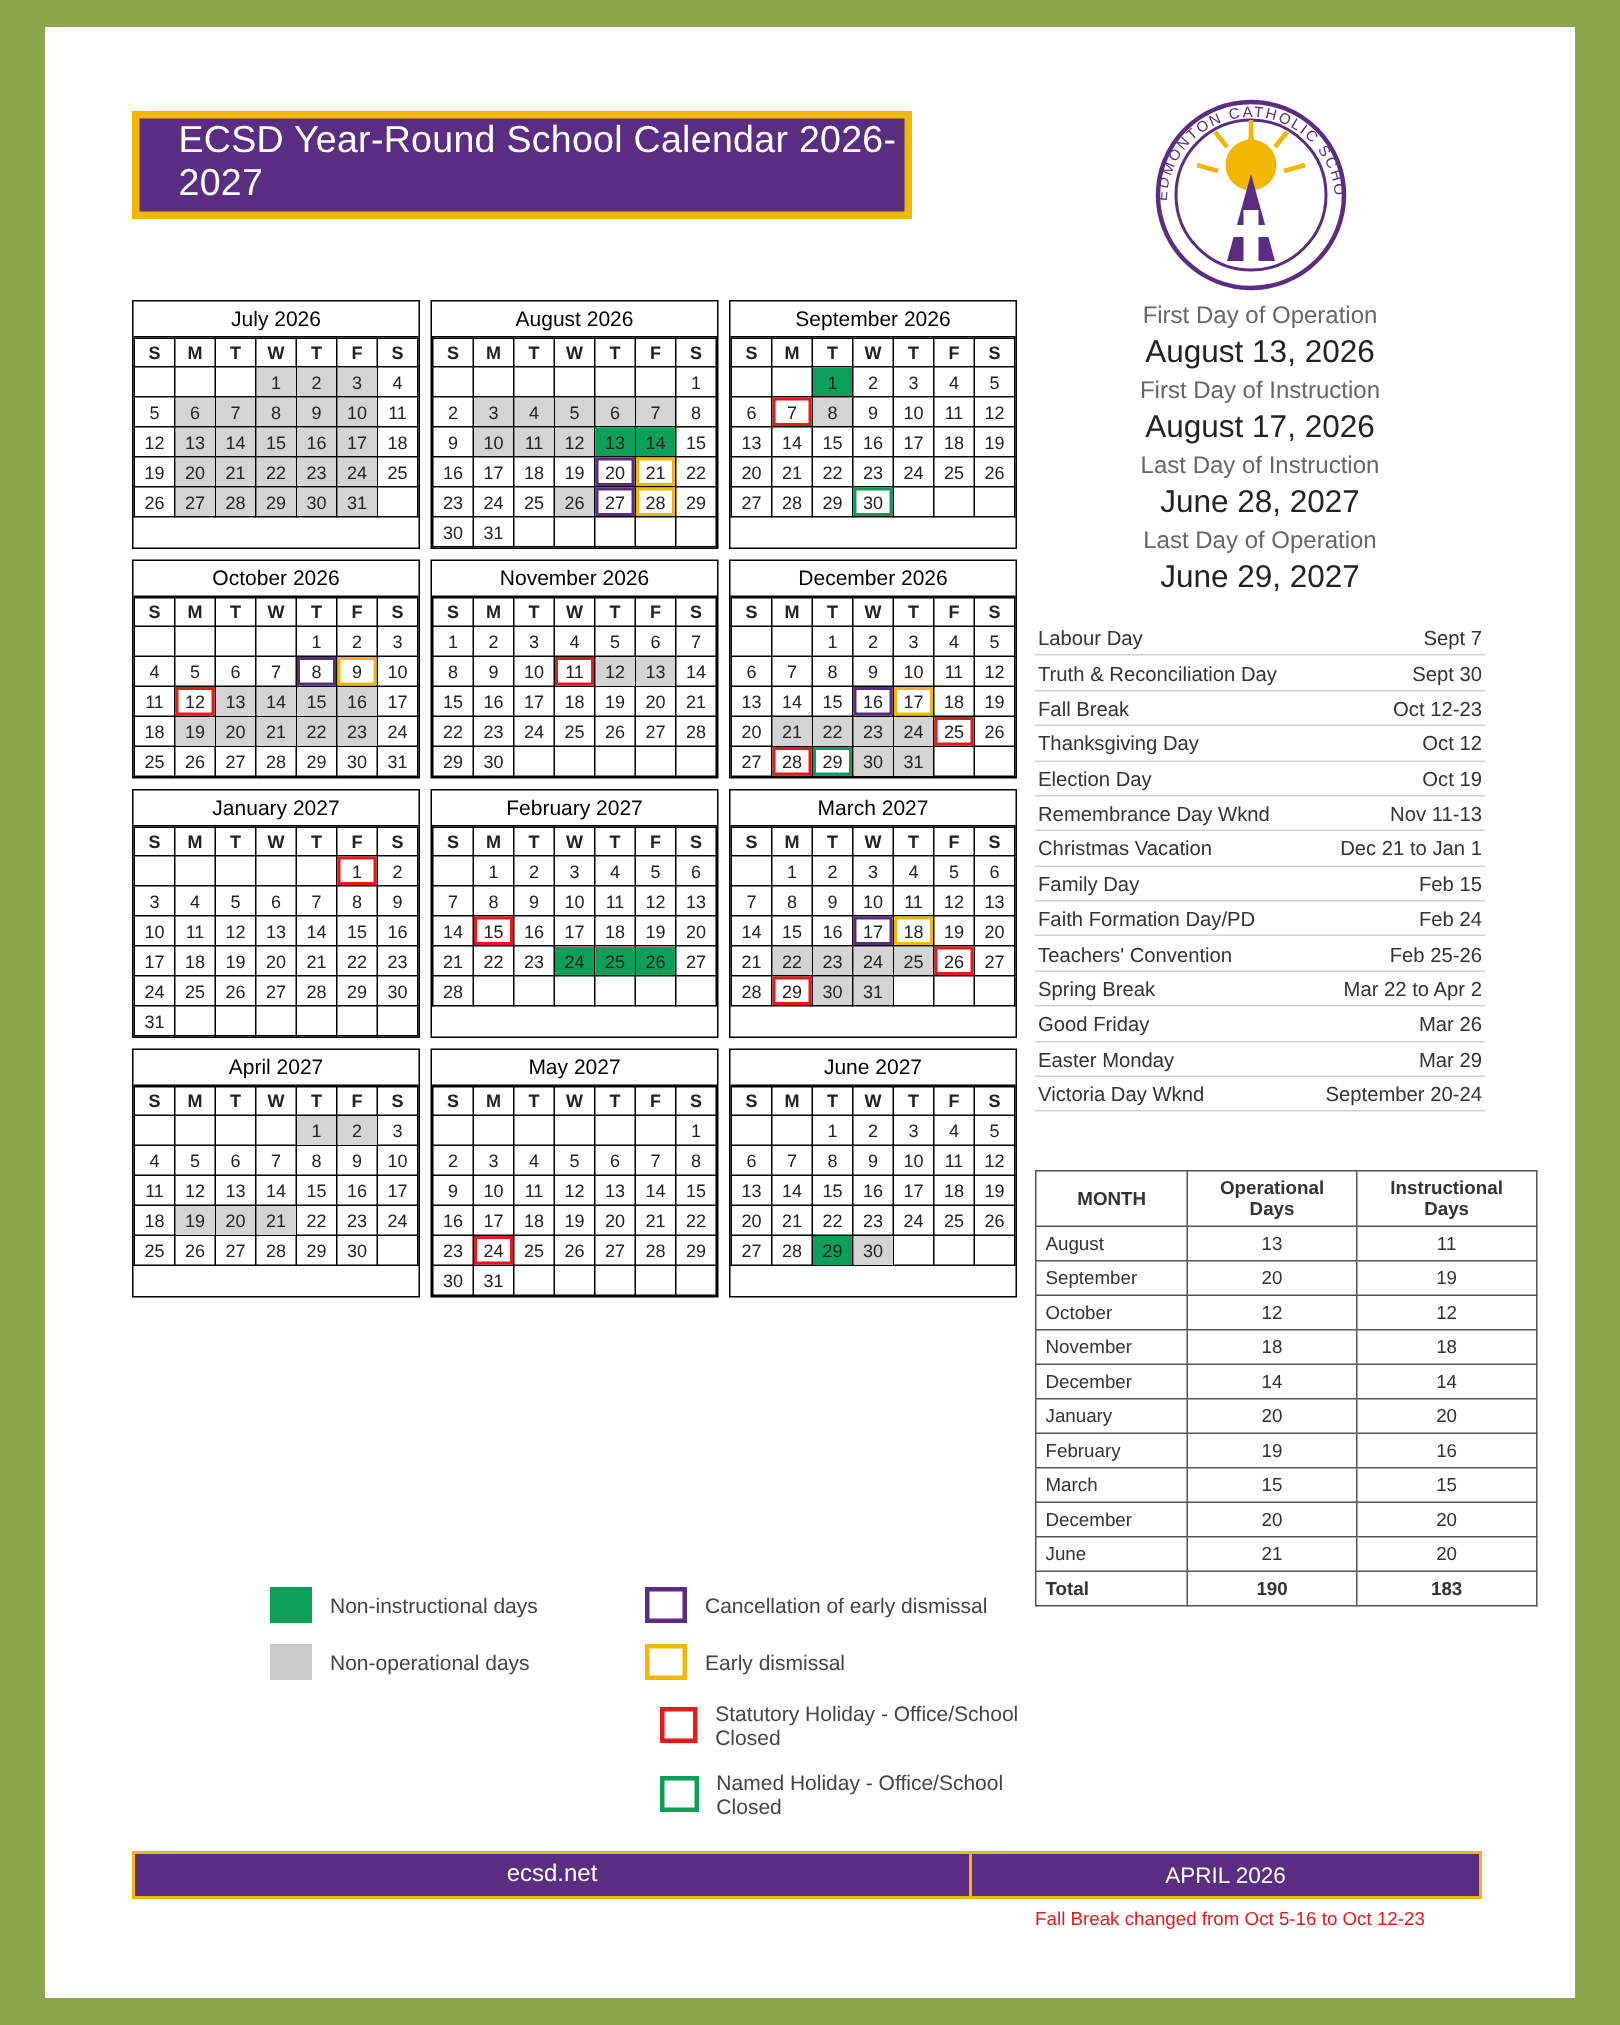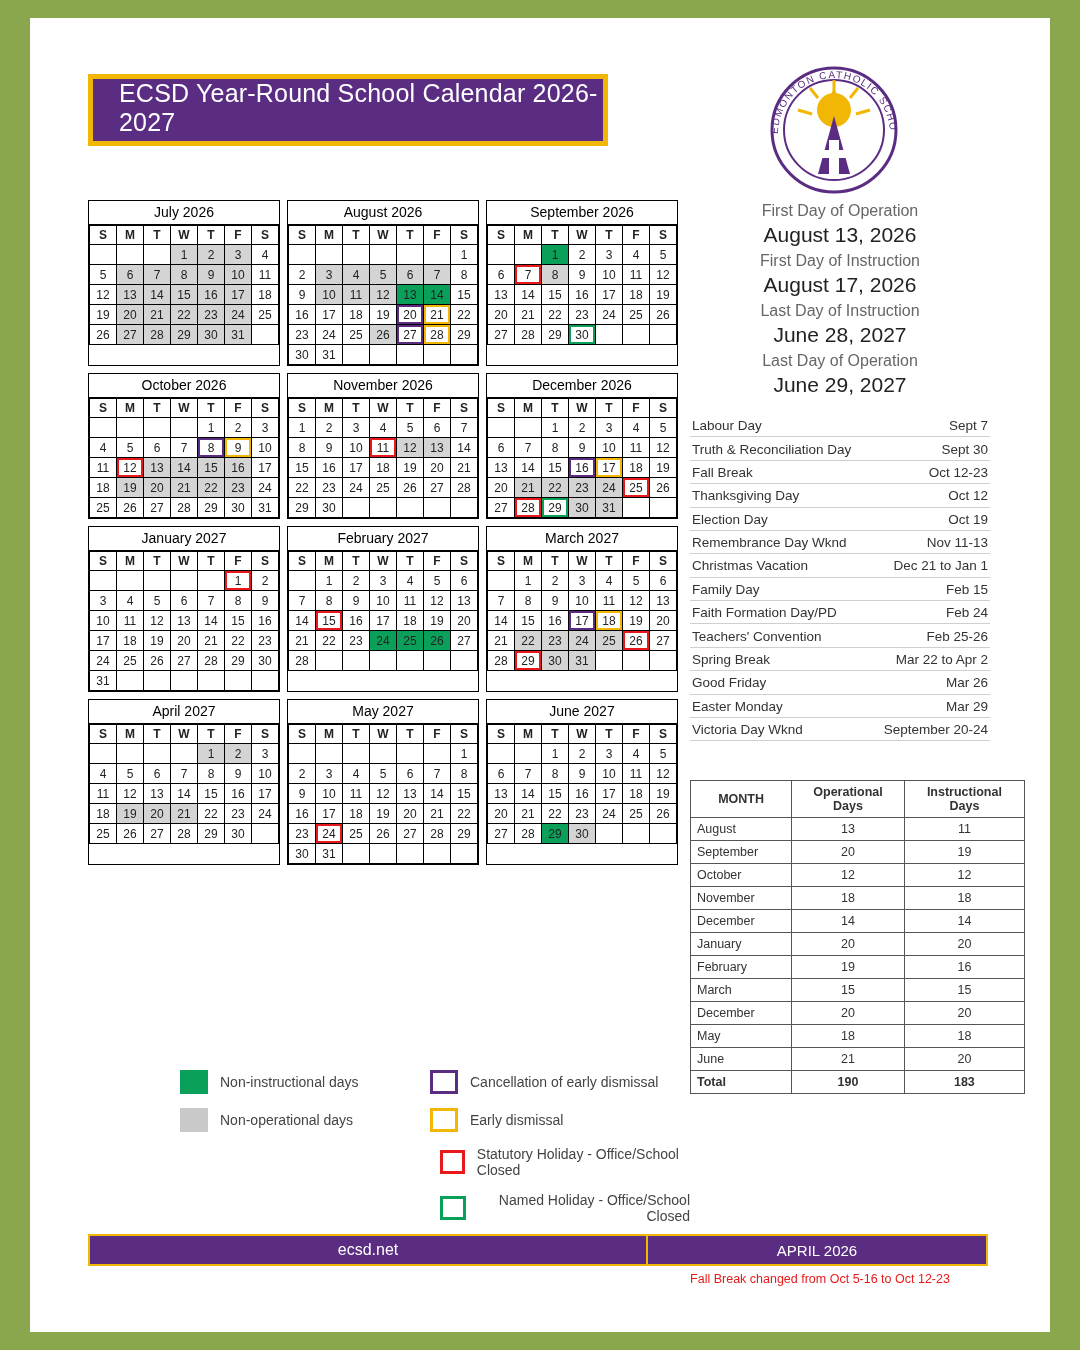--- a/index.html
+++ b/index.html
@@ -91,21 +91,21 @@
   
   td .ol { position: absolute; left: 0; top: 0; right: 0; bottom: 0; pointer-events: none; }
   td.o-purple .ol { border: 2.5px solid #5b2d82; }
   td.o-yellow .ol { border: 2.5px solid #f2b705; }
   td.o-red .ol    { border: 2.5px solid #e8191b; }
   td.o-greenb .ol { border: 2.5px solid #0aa05a; }
   td .dnum { position: relative; z-index: 2; }
 
   
   .legend { position: absolute; left: 150px; top: 1040px; width: 510px; }
-  .lgrow { display: flex; margin-bottom: 14px; margin-top: 12px; }
+  .lgrow { display: flex; margin-bottom: 14px; }
   .lgcol { display: flex; align-items: center; width: 250px; }
   .sw { width: 28px; height: 24px; margin-right: 12px; }
   .sw.solid-green { background: #0aa05a; }
   .sw.solid-grey  { background: #c9c9c9; }
   .sw.out-purple  { border: 3px solid #5b2d82; background: #fff; }
   .sw.out-yellow  { border: 3px solid #f2b705; background: #fff; }
   .sw.out-red     { border: 3px solid #e8191b; background: #fff; }
   .sw.out-green   { border: 3px solid #0aa05a; background: #fff; }
   .lgtxt { font-size: 14px; color: #444; }
   .lgrow.single { margin-left: 260px; }
@@ -278,25 +278,20 @@
           <td class="month">March</td>
           <td class="num">15</td>
           <td class="num">15</td>
         </tr>
         <tr>
           <td class="month">December</td>
           <td class="num">20</td>
           <td class="num">20</td>
         </tr>
         <tr>
-          <td class="month">May</td>
-          <td class="num">18</td>
-          <td class="num">18</td>
-        </tr>
-        <tr>
           <td class="month">June</td>
           <td class="num">21</td>
           <td class="num">20</td>
         </tr>
         <tr class="total">
           <td class="month">Total</td>
           <td class="num">190</td>
           <td class="num">183</td>
         </tr>
       </tbody>
@@ -1117,21 +1112,21 @@
           <span class="lgtxt">Early dismissal</span>
         </div>
       </div>
       <div class="lgrow single">
         <div class="lgcol" style="width: 400px;">
           <span class="sw out-red"></span>
           <span class="lgtxt">Statutory Holiday - Office/School Closed</span>
         </div>
       </div>
       <div class="lgrow single">
-        <div class="lgcol" style="width: 400px; text-align: right;">
+        <div class="lgcol" style="width: 400px;">
           <span class="sw out-green"></span>
           <span class="lgtxt">Named Holiday - Office/School Closed</span>
         </div>
       </div>
     </div>
 
   <div class="footer">
     <div class="foot-left">ecsd.net</div>
     <div class="foot-right">APRIL 2026</div>
   </div>

